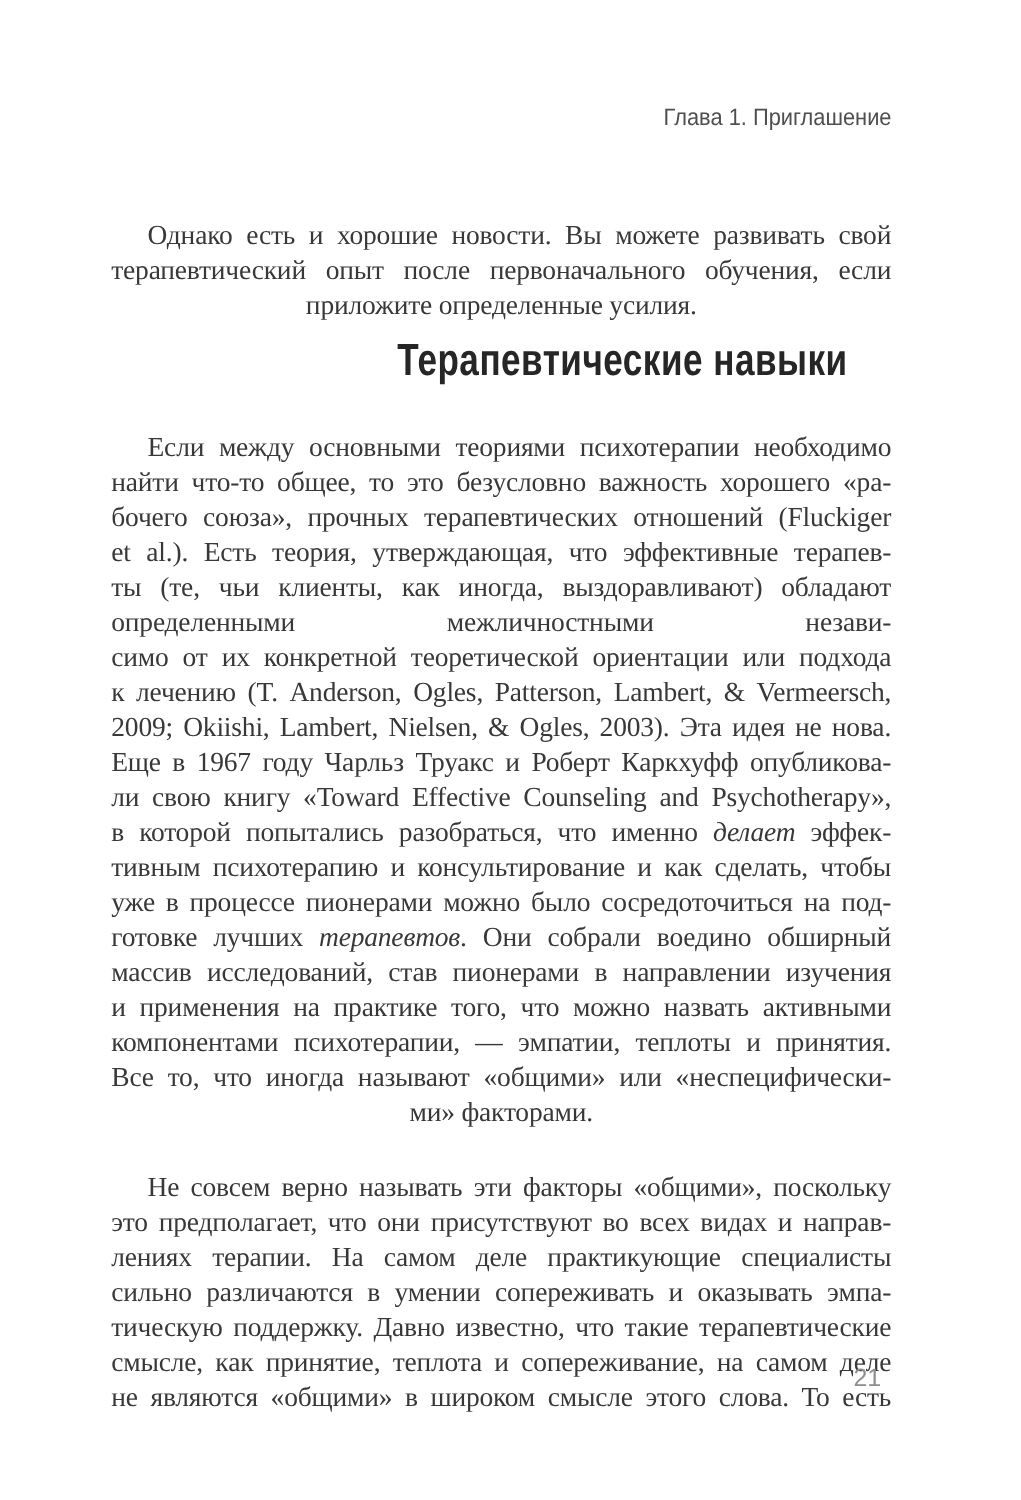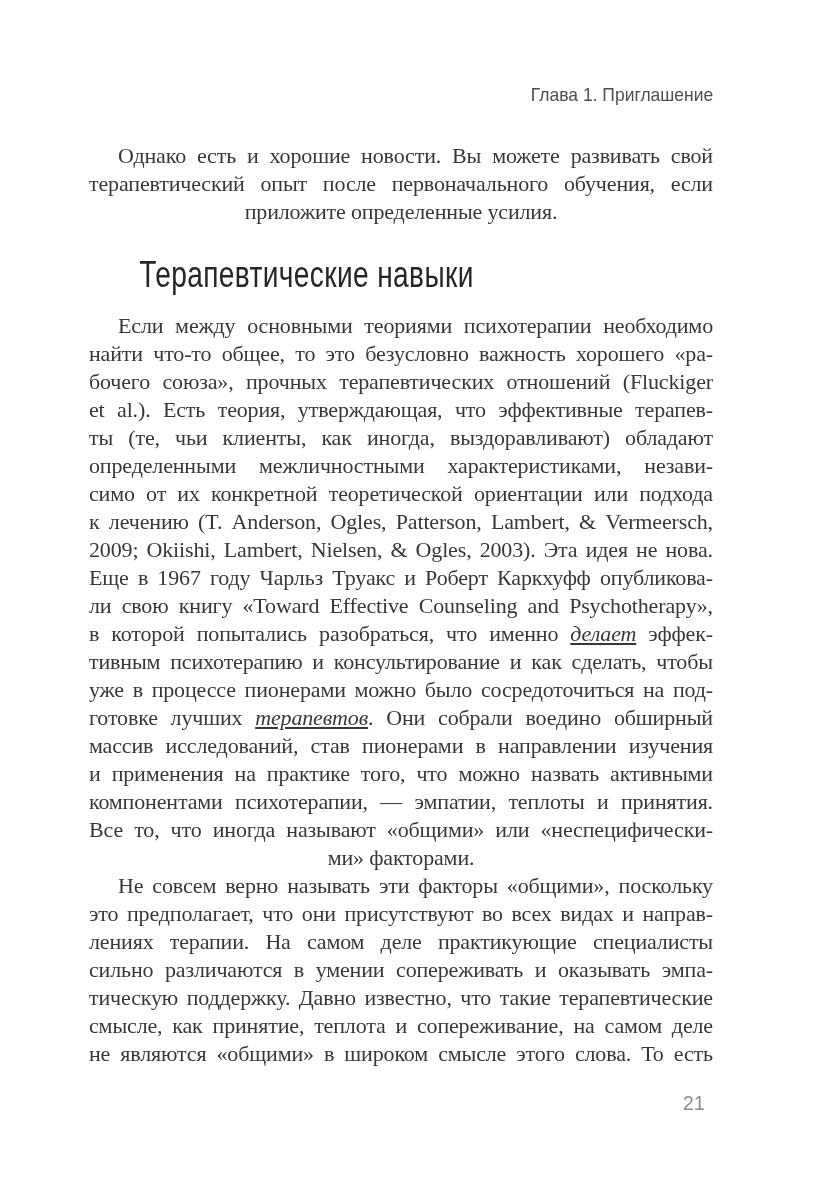--- a/index.html
+++ b/index.html
@@ -27,24 +27,24 @@
     transform-origin: 100% 50%;
   }
   .column {
     position: absolute;
     left: 89px;
     width: 624px;
   }
   .intro { top: 142px; }
   .section-heading {
     top: 250px;
-    margin: 3px;
-    text-align: left;
+    margin: 16px;
+    text-align: right;
     font-family: "Liberation Sans", sans-serif;
-    font-weight: 400;
+    font-weight: 700;
     font-size: 36px;
     line-height: 44px;
     color: var(--heading-color, #262626);
     white-space: nowrap;
   }
   .section-heading .squeeze {
     display: inline-block;
     transform: scaleX(0.78);
     transform-origin: 50% 50%;
     letter-spacing: 0.5px;
@@ -55,24 +55,24 @@
     justify-content: space-between;
     column-gap: 0.24em;
     height: 28px;
     line-height: 28px;
     font-size: 22px;
     letter-spacing: -0.15px;
     color: var(--text-color, #383838);
     white-space: nowrap;
     overflow: visible;
   }
-  .line.indent { padding-left: 29px; }
+  .line.indent { padding-left: 29px; margin-top: 32px; }
   .line.para-end { justify-content: center; }
   .word { flex: 0 0 auto; }
-  .italic { font-style: italic; text-decoration: underline; }
+  .italic { font-style: italic; }
   .page-number {
     position: absolute;
     top: 1092px;
     right: 112px;
     font-family: "Liberation Sans", sans-serif;
     font-size: 20px;
     color: var(--pagenum-color, #8f8f8f);
   }
 </style>
 </head>
@@ -160,21 +160,20 @@
           <span class="word"><span>чьи</span></span>
           <span class="word"><span>клиенты,</span></span>
           <span class="word"><span>как</span></span>
           <span class="word"><span>иногда,</span></span>
           <span class="word"><span>выздоравливают)</span></span>
           <span class="word"><span>обладают</span></span>
         </div>
         <div class="line">
           <span class="word"><span>определенными</span></span>
           <span class="word"><span>межличностными</span></span>
-          <span class="word"><span>характеристиками,</span></span>
           <span class="word"><span>незави-</span></span>
         </div>
         <div class="line">
           <span class="word"><span>симо</span></span>
           <span class="word"><span>от</span></span>
           <span class="word"><span>их</span></span>
           <span class="word"><span>конкретной</span></span>
           <span class="word"><span>теоретической</span></span>
           <span class="word"><span>ориентации</span></span>
           <span class="word"><span>или</span></span>

